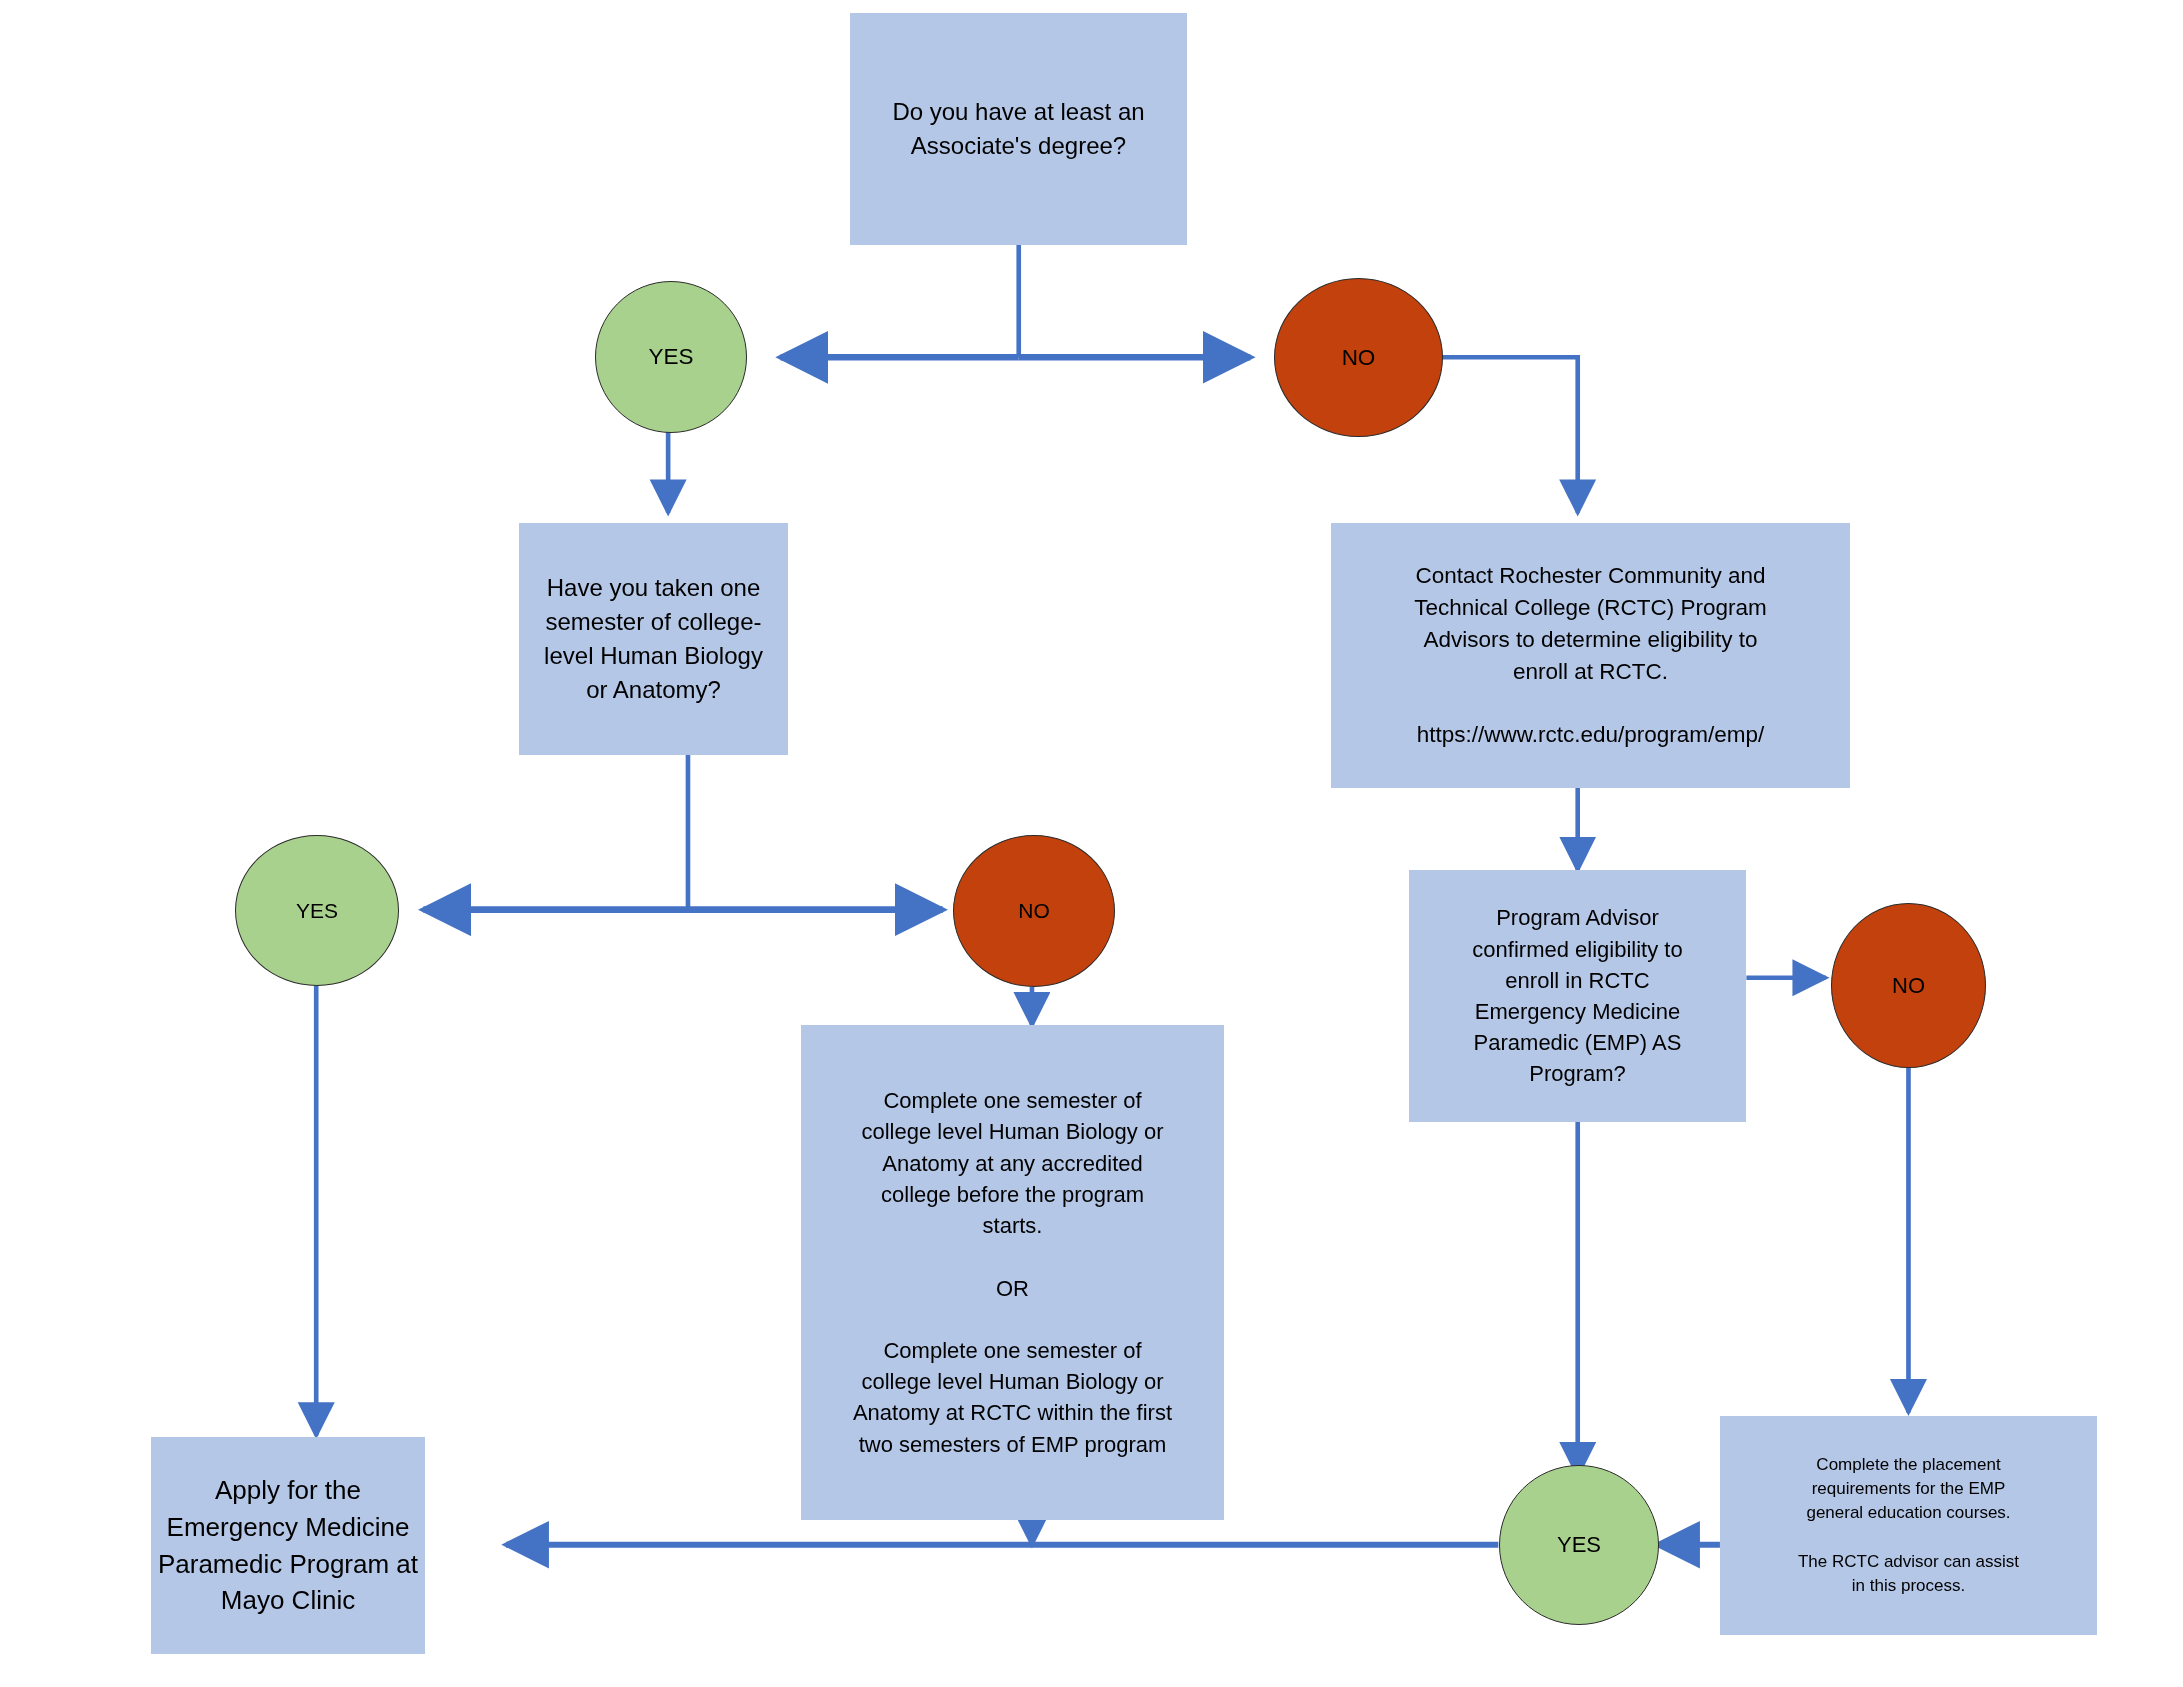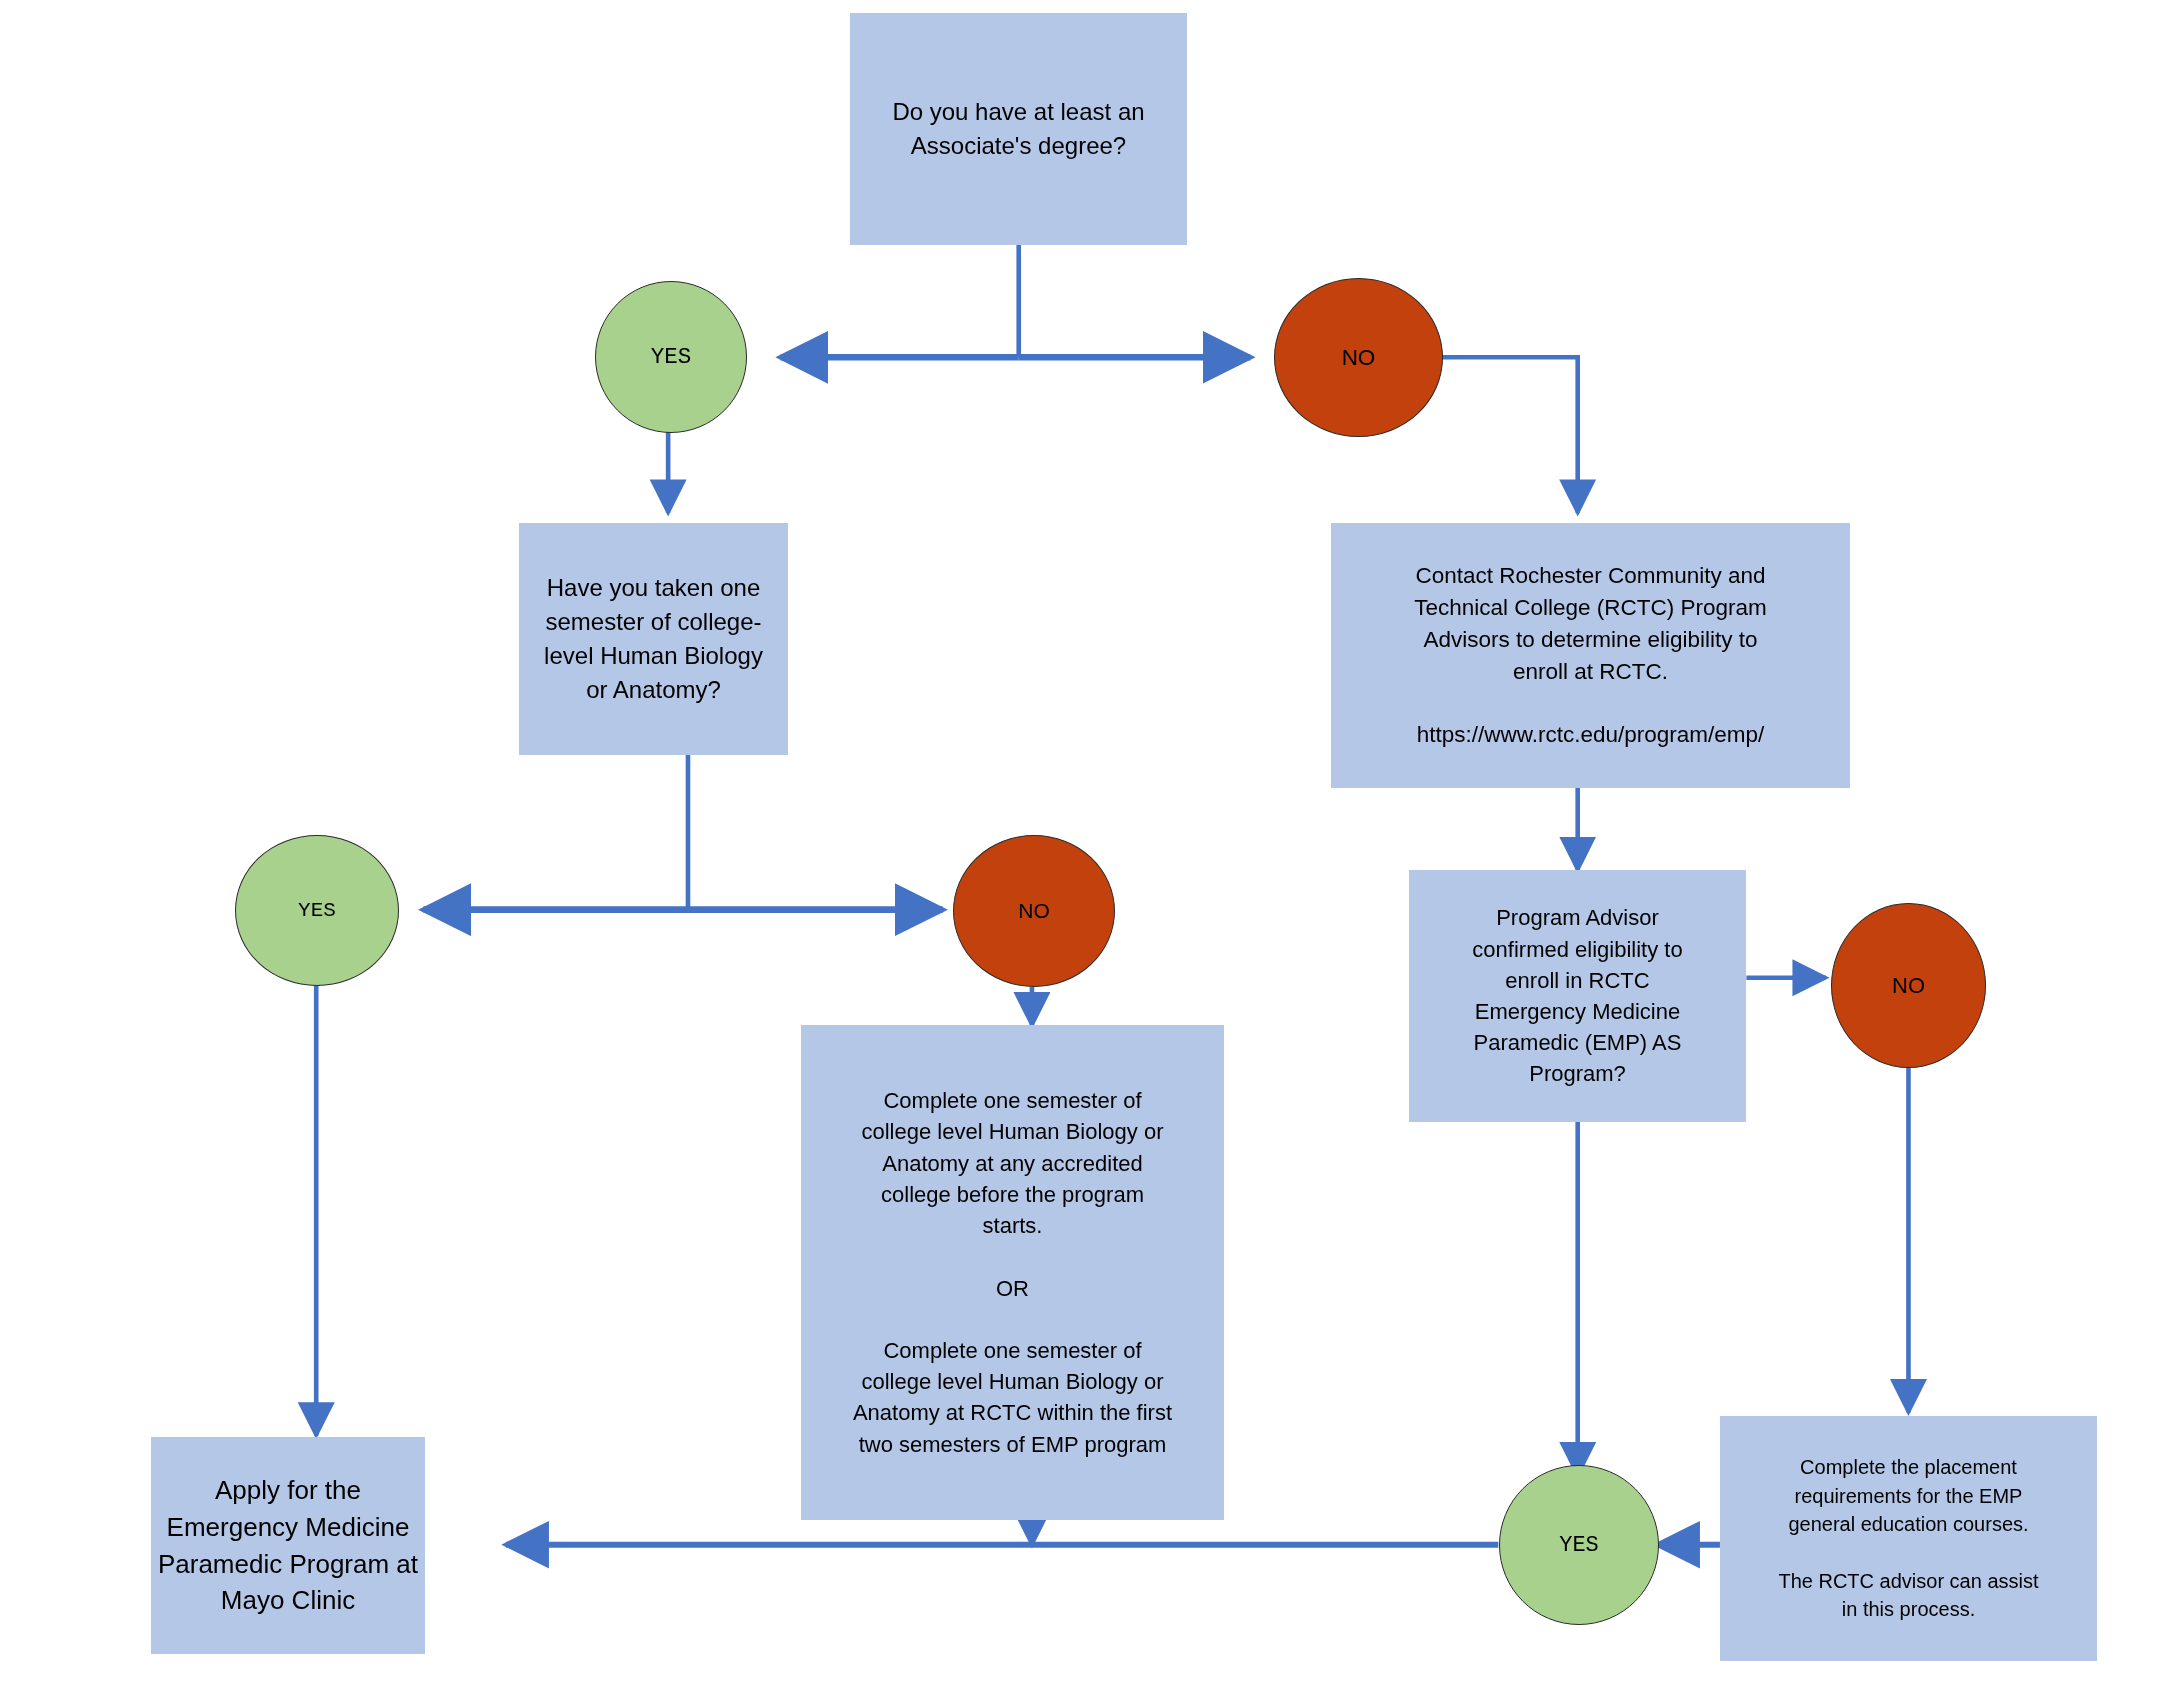--- a/index.html
+++ b/index.html
@@ -37,21 +37,21 @@
     background: #b4c7e7;
     color: #000000;
     line-height: 1.42;
     padding: 4px 0;
   }
   .circle {
     border-radius: 50%;
     border: 1.3px solid #2b2b2b;
     color: #000000;
   }
-  .circle.green { background: #a9d18e; font-family: Liberation Mono, monospace; }
+  .circle.green { background: #a9d18e; }
   .circle.yellow { background: #c2410c; }
   .node-text {
     white-space: pre-line;
     display: block;
     width: 100%;
   }
 </style>
 </head>
 <body>
 
@@ -157,21 +157,21 @@
 starts.
 
 OR
 
 Complete one semester of
 college level Human Biology or
 Anatomy at RCTC within the first
 two semesters of EMP program</span>
   </div>
 
-  <div class="node box" style="left:1720px; top:1416px; width:377px; height:245px; font-size:20px;">
+  <div class="node box" style="left:1720px; top:1416px; width:377px; height:219px; font-size:17px;">
     <span class="node-text">Complete the placement
 requirements for the EMP
 general education courses.
 
 The RCTC advisor can assist
 in this process.</span>
   </div>
 
   <div class="node circle green" style="left:1499px; top:1465px; width:160px; height:160px; font-size:22px;">
     <span class="node-text">YES</span>

